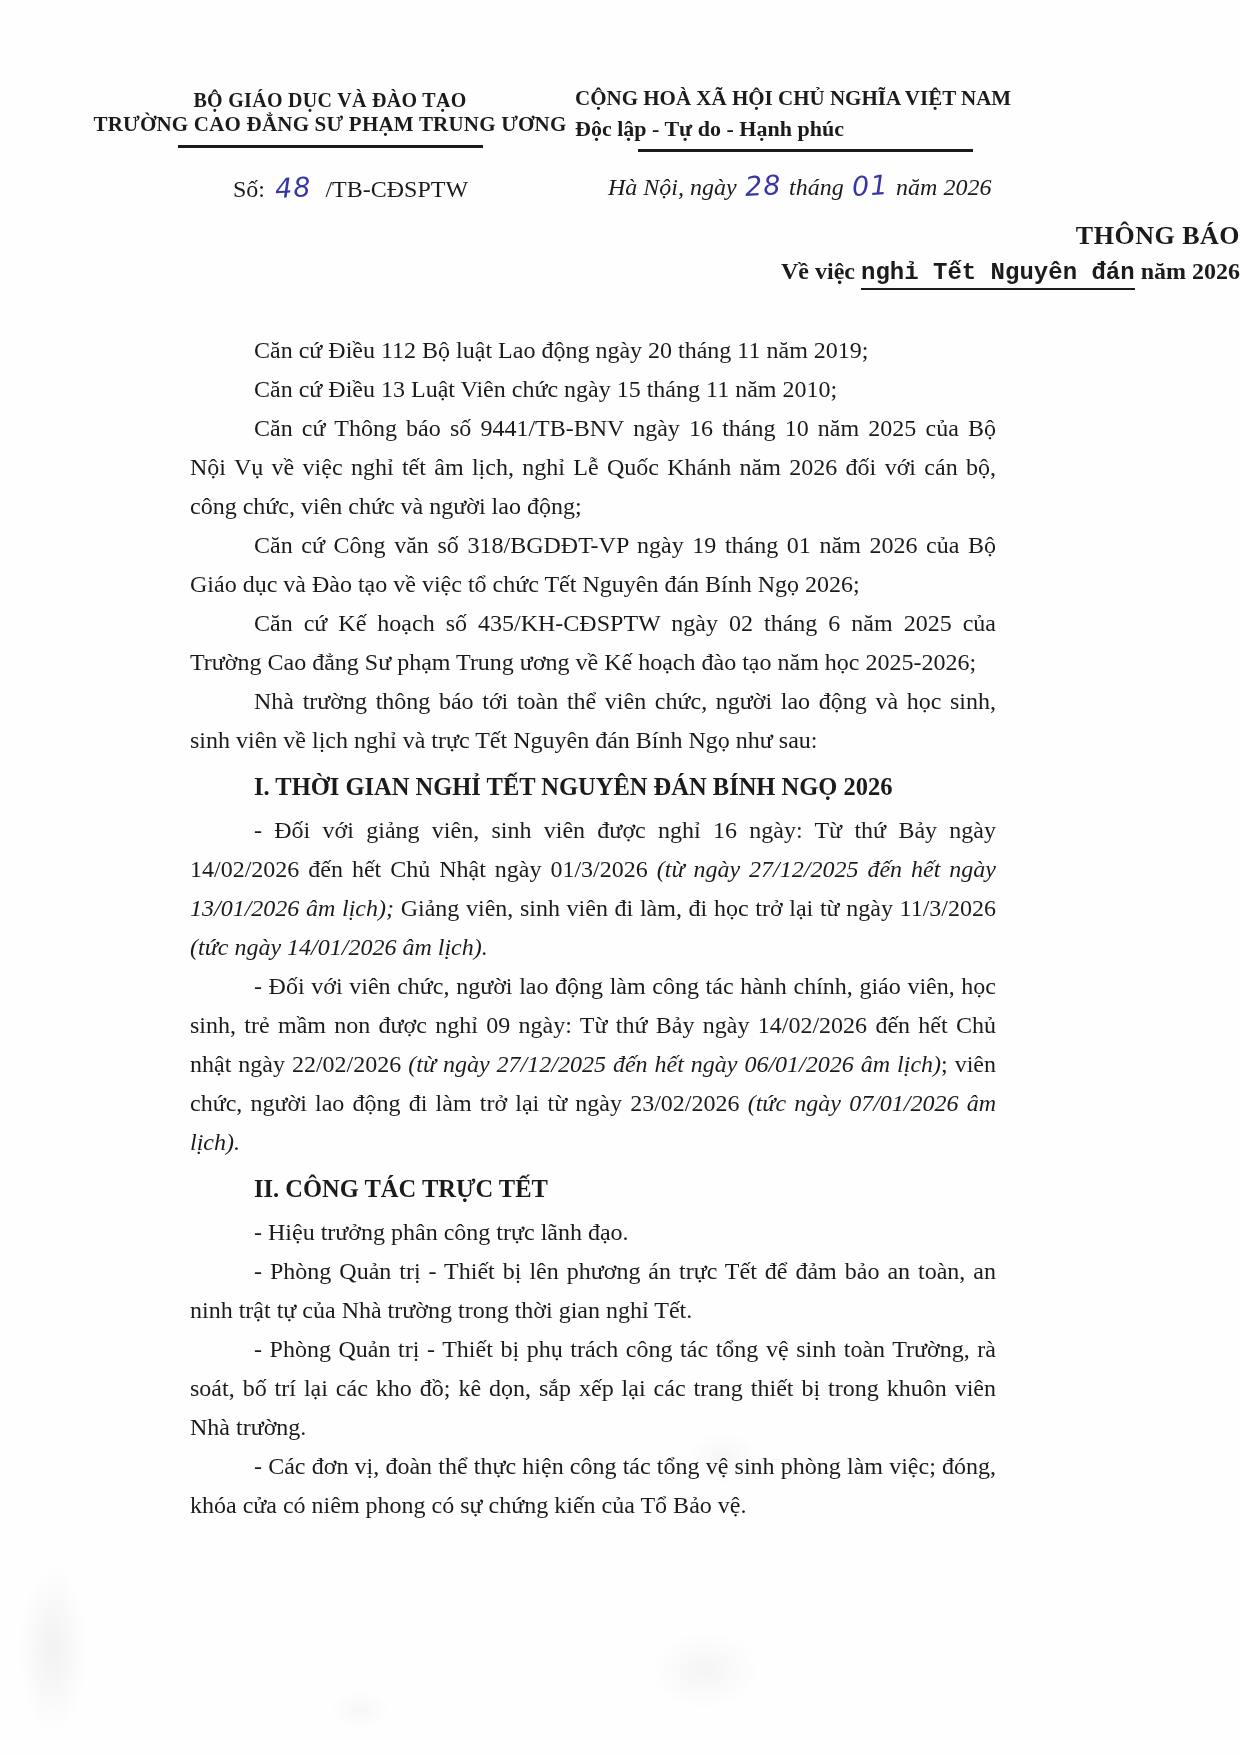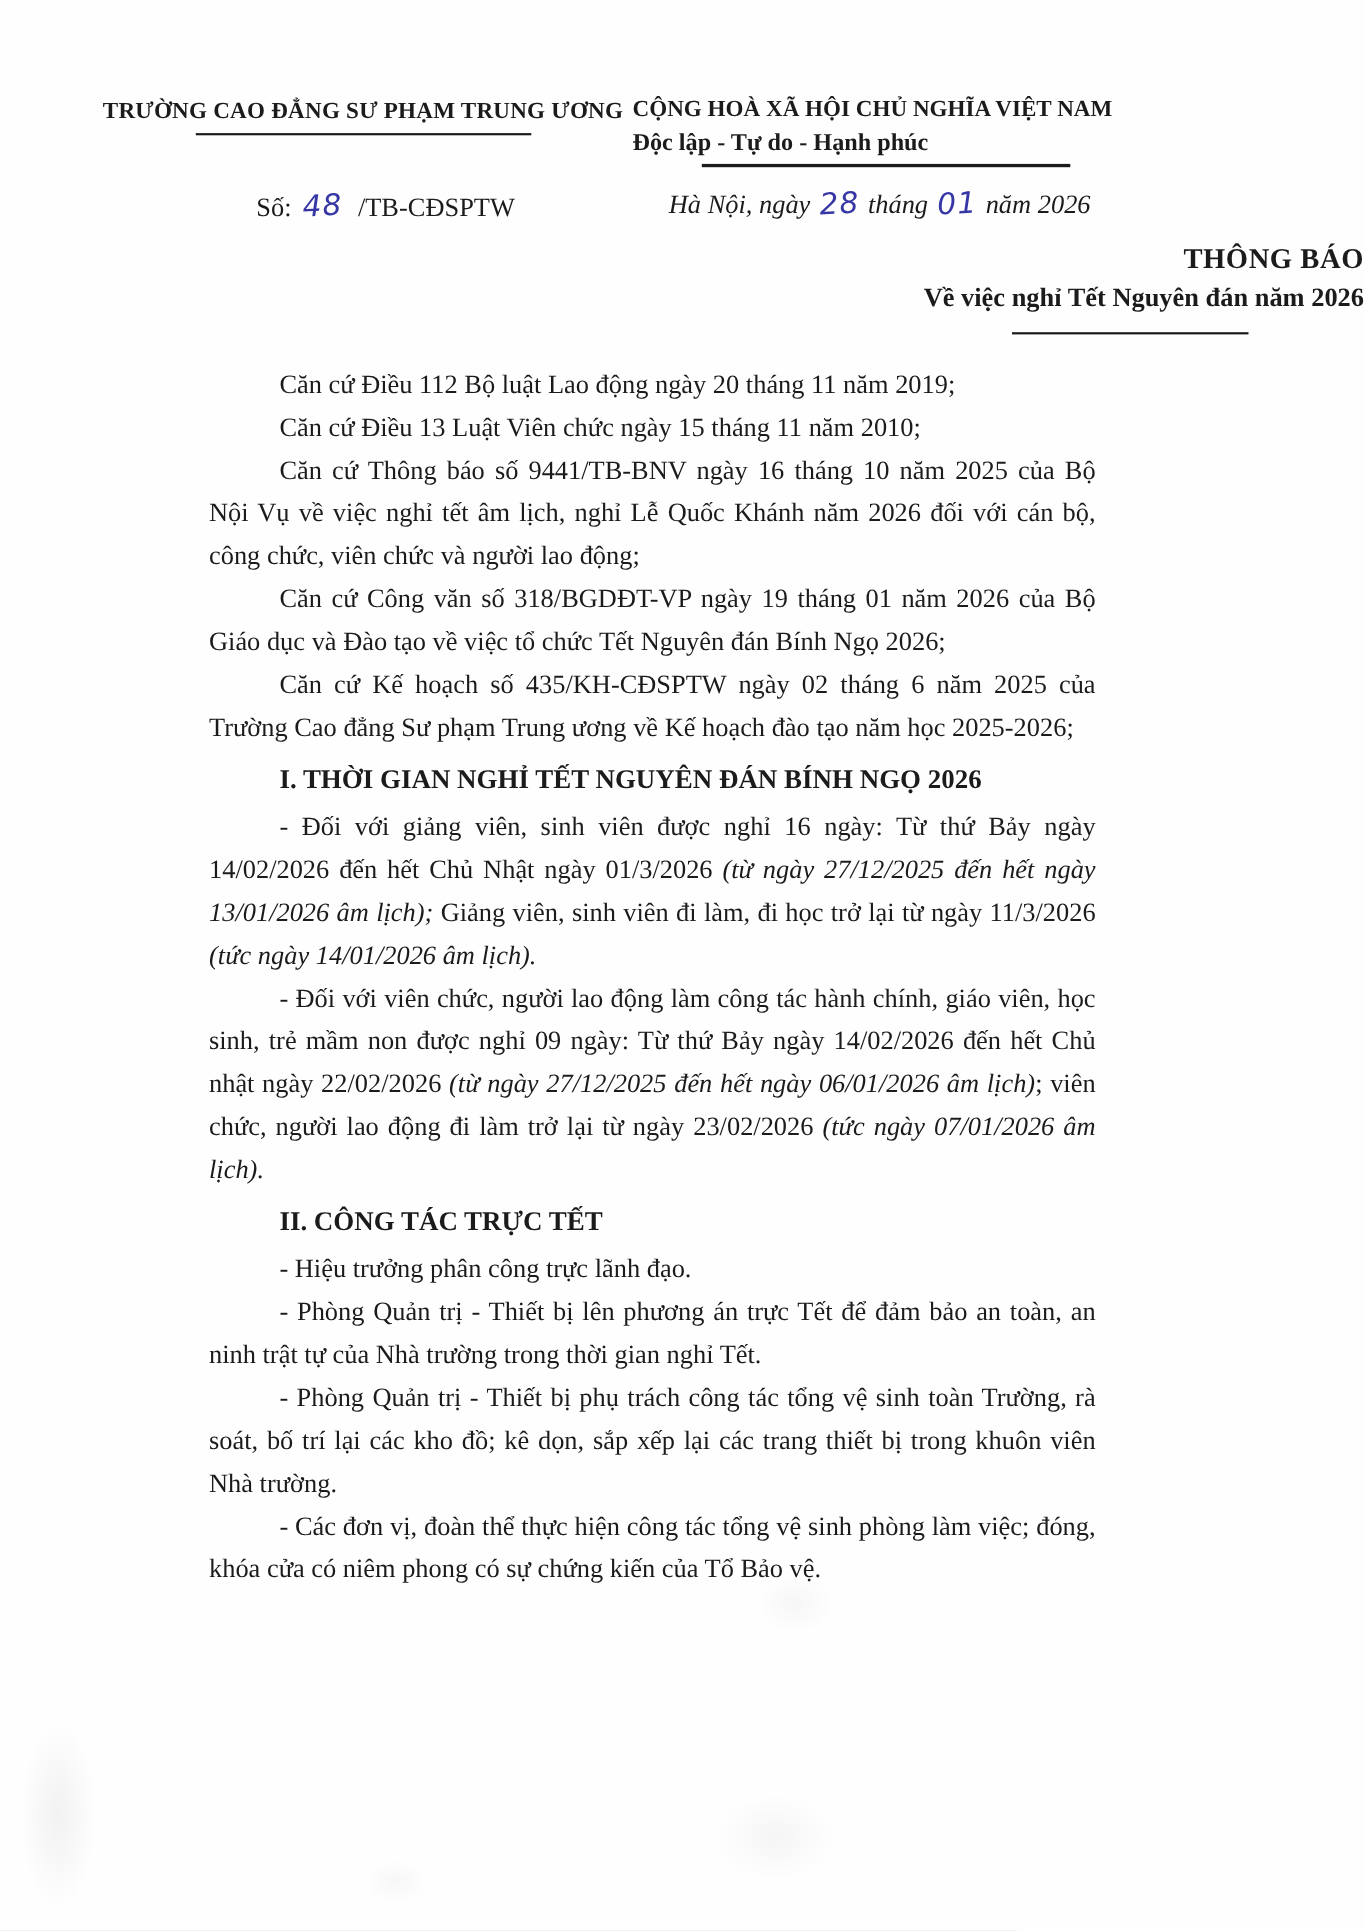--- a/index.html
+++ b/index.html
@@ -47,21 +47,21 @@
     transform: rotate(-3deg);
     margin: 0 8px;
     letter-spacing: 1px;
   }
   .doc-number .hand { margin: 0 14px 0 10px; }
 
   
   .title-block { position: absolute; left: 0; top: 221px; width: 100%; text-align: right; }
   .doc-title { font-size: 26px; font-weight: 700; letter-spacing: .5px; }
   .doc-subtitle { font-size: 24px; font-weight: 700; margin-top: 7px; }
-  .doc-subtitle .u { border-bottom: 2.5px solid #1b1b1b; padding-bottom: 18px; }
+  .doc-subtitle .u { border-bottom: 2.5px solid #1b1b1b; padding-bottom: 2px; font-family: Liberation Mono, monospace; }
 
   
   .doc-body {
     position: absolute; left: 190px; top: 331px; width: 806px;
     font-size: 24px; line-height: 39px; text-align: justify;
   }
   .doc-body p { margin: 0; text-indent: 64px; }
   .doc-body p.heading {
     font-weight: 700; text-align: left; margin: 7px 0 5px;
     font-size: 24.5px;
@@ -83,20 +83,21 @@
 <body>
 
 <div class="page">
 
   <div class="smudge s1"></div>
   <div class="smudge s2"></div>
   <div class="smudge s3"></div>
   <div class="smudge s4"></div>
 
   <div class="hdr-left">
+    <div class="l1">BỘ GIÁO DỤC VÀ ĐÀO TẠO</div>
     <div class="l2">TRƯỜNG CAO ĐẲNG SƯ PHẠM TRUNG ƯƠNG</div>
     <div class="rule rule-left"></div>
   </div>
 
   <div class="hdr-right">
     <div class="l1">CỘNG HOÀ XÃ HỘI CHỦ NGHĨA VIỆT NAM</div>
     <div class="l2">Độc lập - Tự do - Hạnh phúc</div>
     <div class="rule rule-right"></div>
   </div>
 
@@ -114,20 +115,21 @@
       <span>Về việc </span><span class="u">nghỉ Tết Nguyên đán</span><span> năm 2026</span>
     </div>
   </div>
 
   <main class="doc-body" id="body-paragraphs">
       <p class="indent"><span>Căn cứ Điều 112 Bộ luật Lao động ngày 20 tháng 11 năm 2019;</span></p>
       <p class="indent"><span>Căn cứ Điều 13 Luật Viên chức ngày 15 tháng 11 năm 2010;</span></p>
       <p class="indent"><span>Căn cứ Thông báo số 9441/TB-BNV ngày 16 tháng 10 năm 2025 của Bộ Nội Vụ về việc nghỉ tết âm lịch, nghỉ Lễ Quốc Khánh năm 2026 đối với cán bộ, công chức, viên chức và người lao động;</span></p>
       <p class="indent"><span>Căn cứ Công văn số 318/BGDĐT-VP ngày 19 tháng 01 năm 2026 của Bộ Giáo dục và Đào tạo về việc tổ chức Tết Nguyên đán Bính Ngọ 2026;</span></p>
       <p class="indent"><span>Căn cứ Kế hoạch số 435/KH-CĐSPTW ngày 02 tháng 6 năm 2025 của Trường Cao đẳng Sư phạm Trung ương về Kế hoạch đào tạo năm học 2025-2026;</span></p>
+      <p class="indent"><span>Nhà trường thông báo tới toàn thể viên chức, người lao động và học sinh, sinh viên về lịch nghỉ và trực Tết Nguyên đán Bính Ngọ như sau:</span></p>
       <p class="heading"><span>I. THỜI GIAN NGHỈ TẾT NGUYÊN ĐÁN BÍNH NGỌ 2026</span></p>
       <p class="indent"><span>- Đối với giảng viên, sinh viên được nghỉ 16 ngày: Từ thứ Bảy ngày 14/02/2026 đến hết Chủ Nhật ngày 01/3/2026 </span><span class="it">(từ ngày 27/12/2025 đến hết ngày 13/01/2026 âm lịch);</span><span> Giảng viên, sinh viên đi làm, đi học trở lại từ ngày 11/3/2026 </span><span class="it">(tức ngày 14/01/2026 âm lịch).</span></p>
       <p class="indent"><span>- Đối với viên chức, người lao động làm công tác hành chính, giáo viên, học sinh, trẻ mầm non được nghỉ 09 ngày: Từ thứ Bảy ngày 14/02/2026 đến hết Chủ nhật ngày 22/02/2026 </span><span class="it">(từ ngày 27/12/2025 đến hết ngày 06/01/2026 âm lịch)</span><span>; viên chức, người lao động đi làm trở lại từ ngày 23/02/2026 </span><span class="it">(tức ngày 07/01/2026 âm lịch).</span></p>
       <p class="heading"><span>II. CÔNG TÁC TRỰC TẾT</span></p>
       <p class="indent"><span>- Hiệu trưởng phân công trực lãnh đạo.</span></p>
       <p class="indent"><span>- Phòng Quản trị - Thiết bị lên phương án trực Tết để đảm bảo an toàn, an ninh trật tự của Nhà trường trong thời gian nghỉ Tết.</span></p>
       <p class="indent"><span>- Phòng Quản trị - Thiết bị phụ trách công tác tổng vệ sinh toàn Trường, rà soát, bố trí lại các kho đồ; kê dọn, sắp xếp lại các trang thiết bị trong khuôn viên Nhà trường.</span></p>
       <p class="indent"><span>- Các đơn vị, đoàn thể thực hiện công tác tổng vệ sinh phòng làm việc; đóng, khóa cửa có niêm phong có sự chứng kiến của Tổ Bảo vệ.</span></p>
     </main>
 

